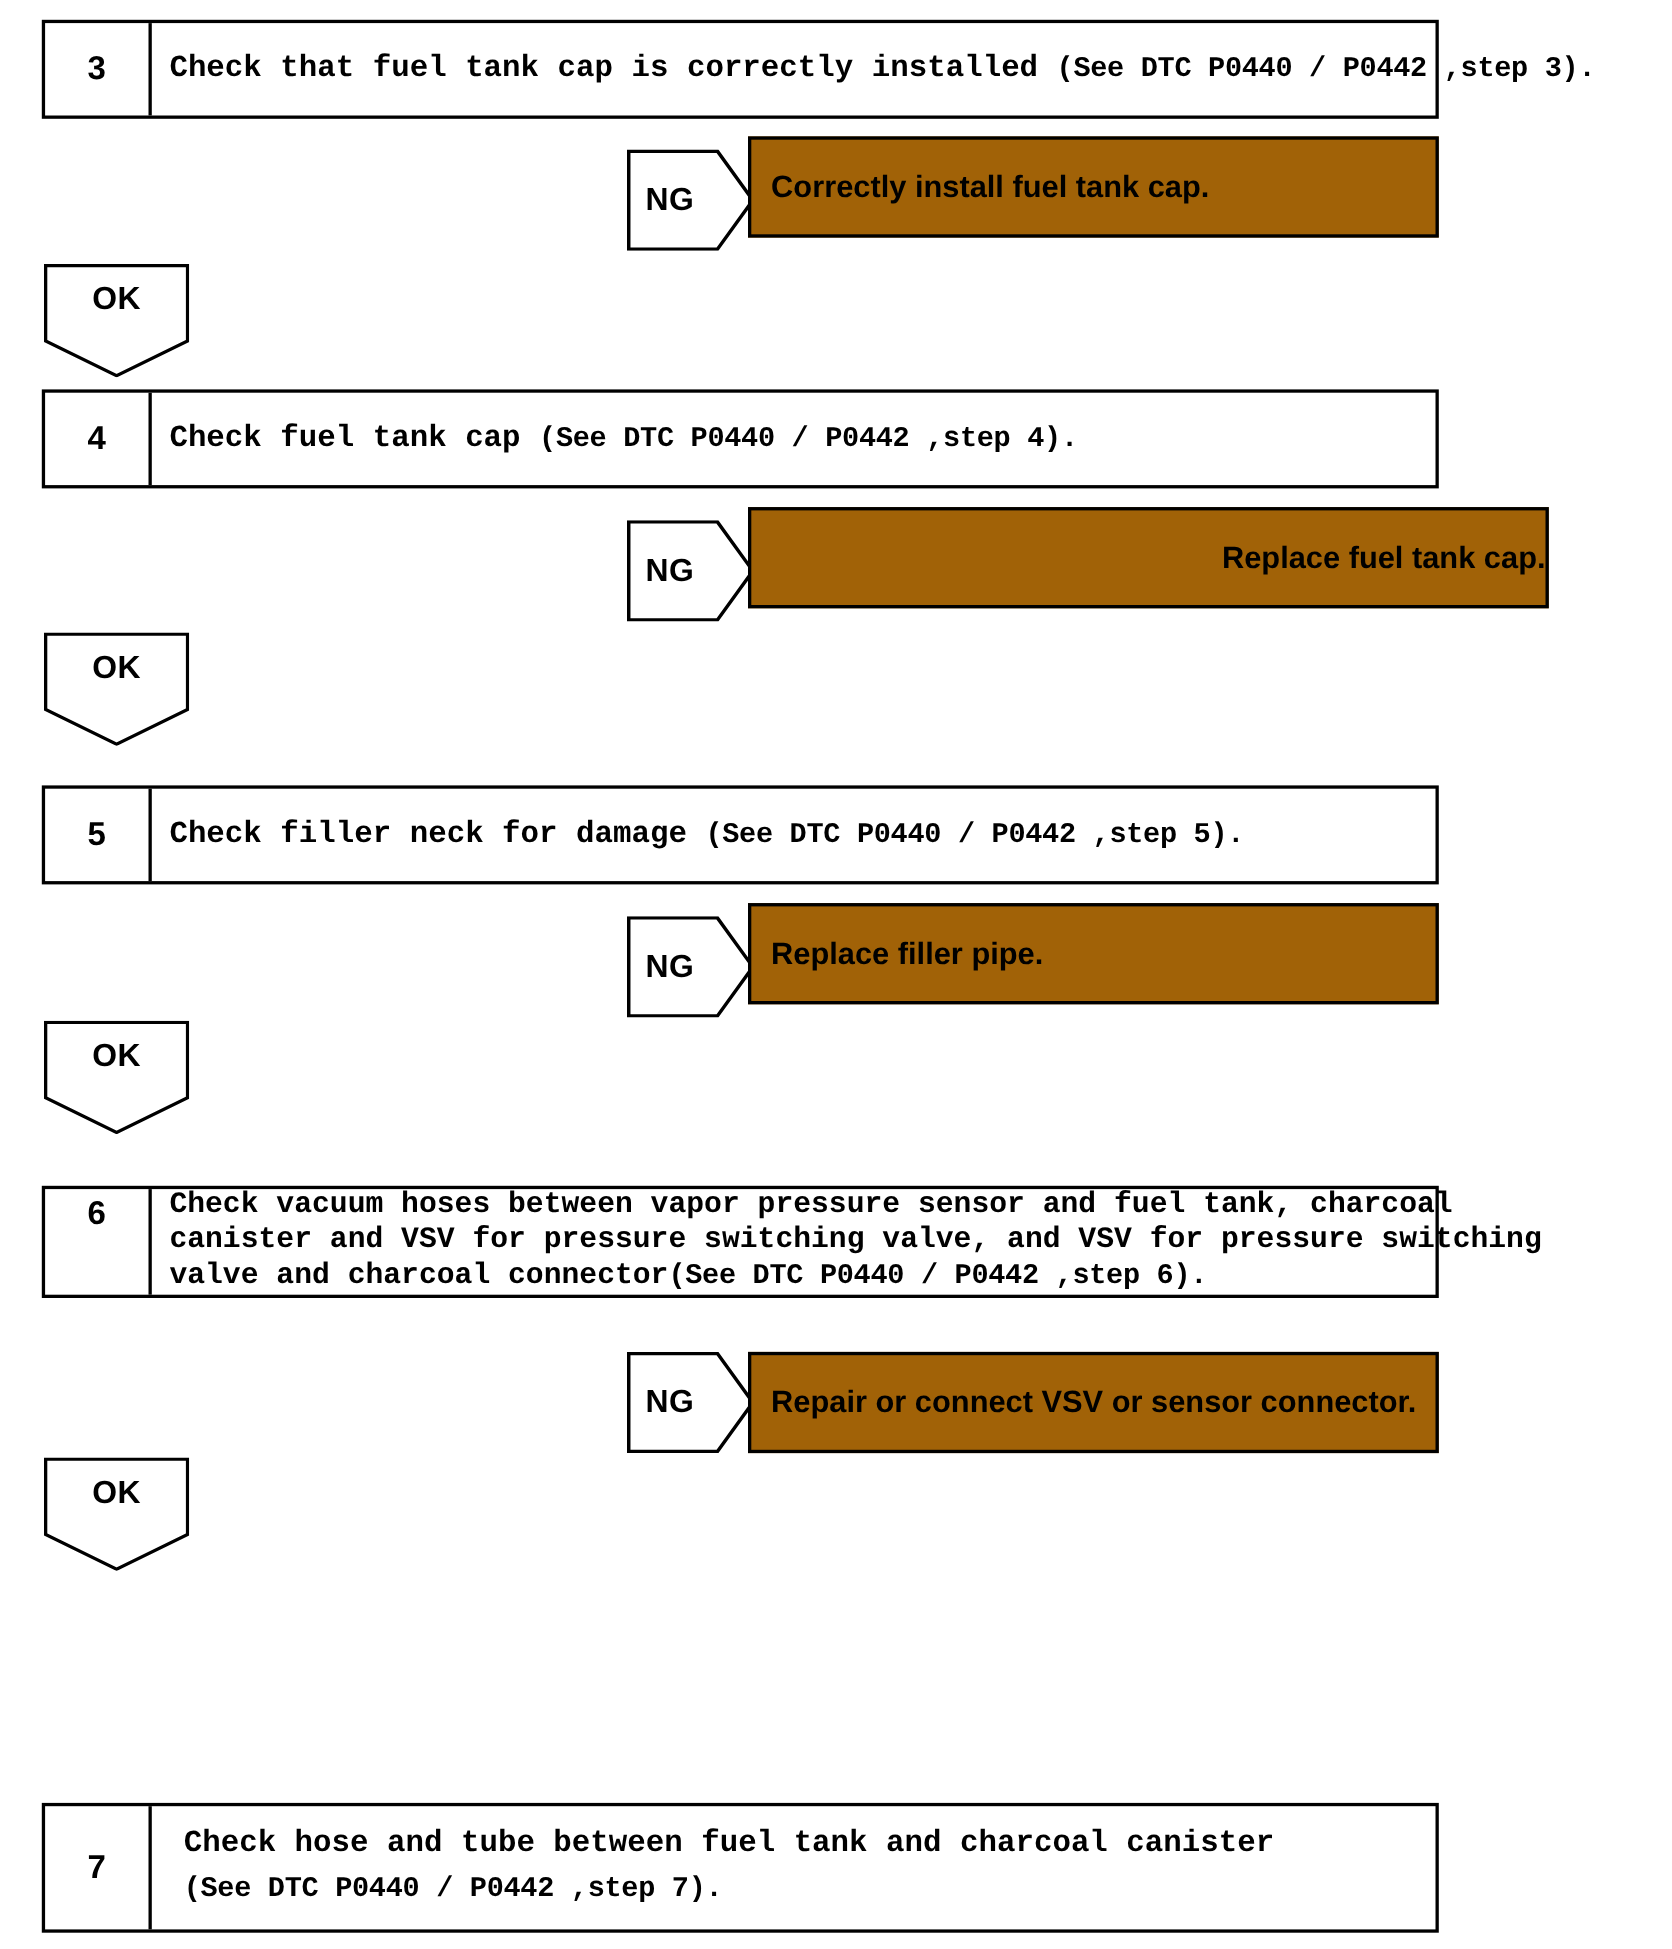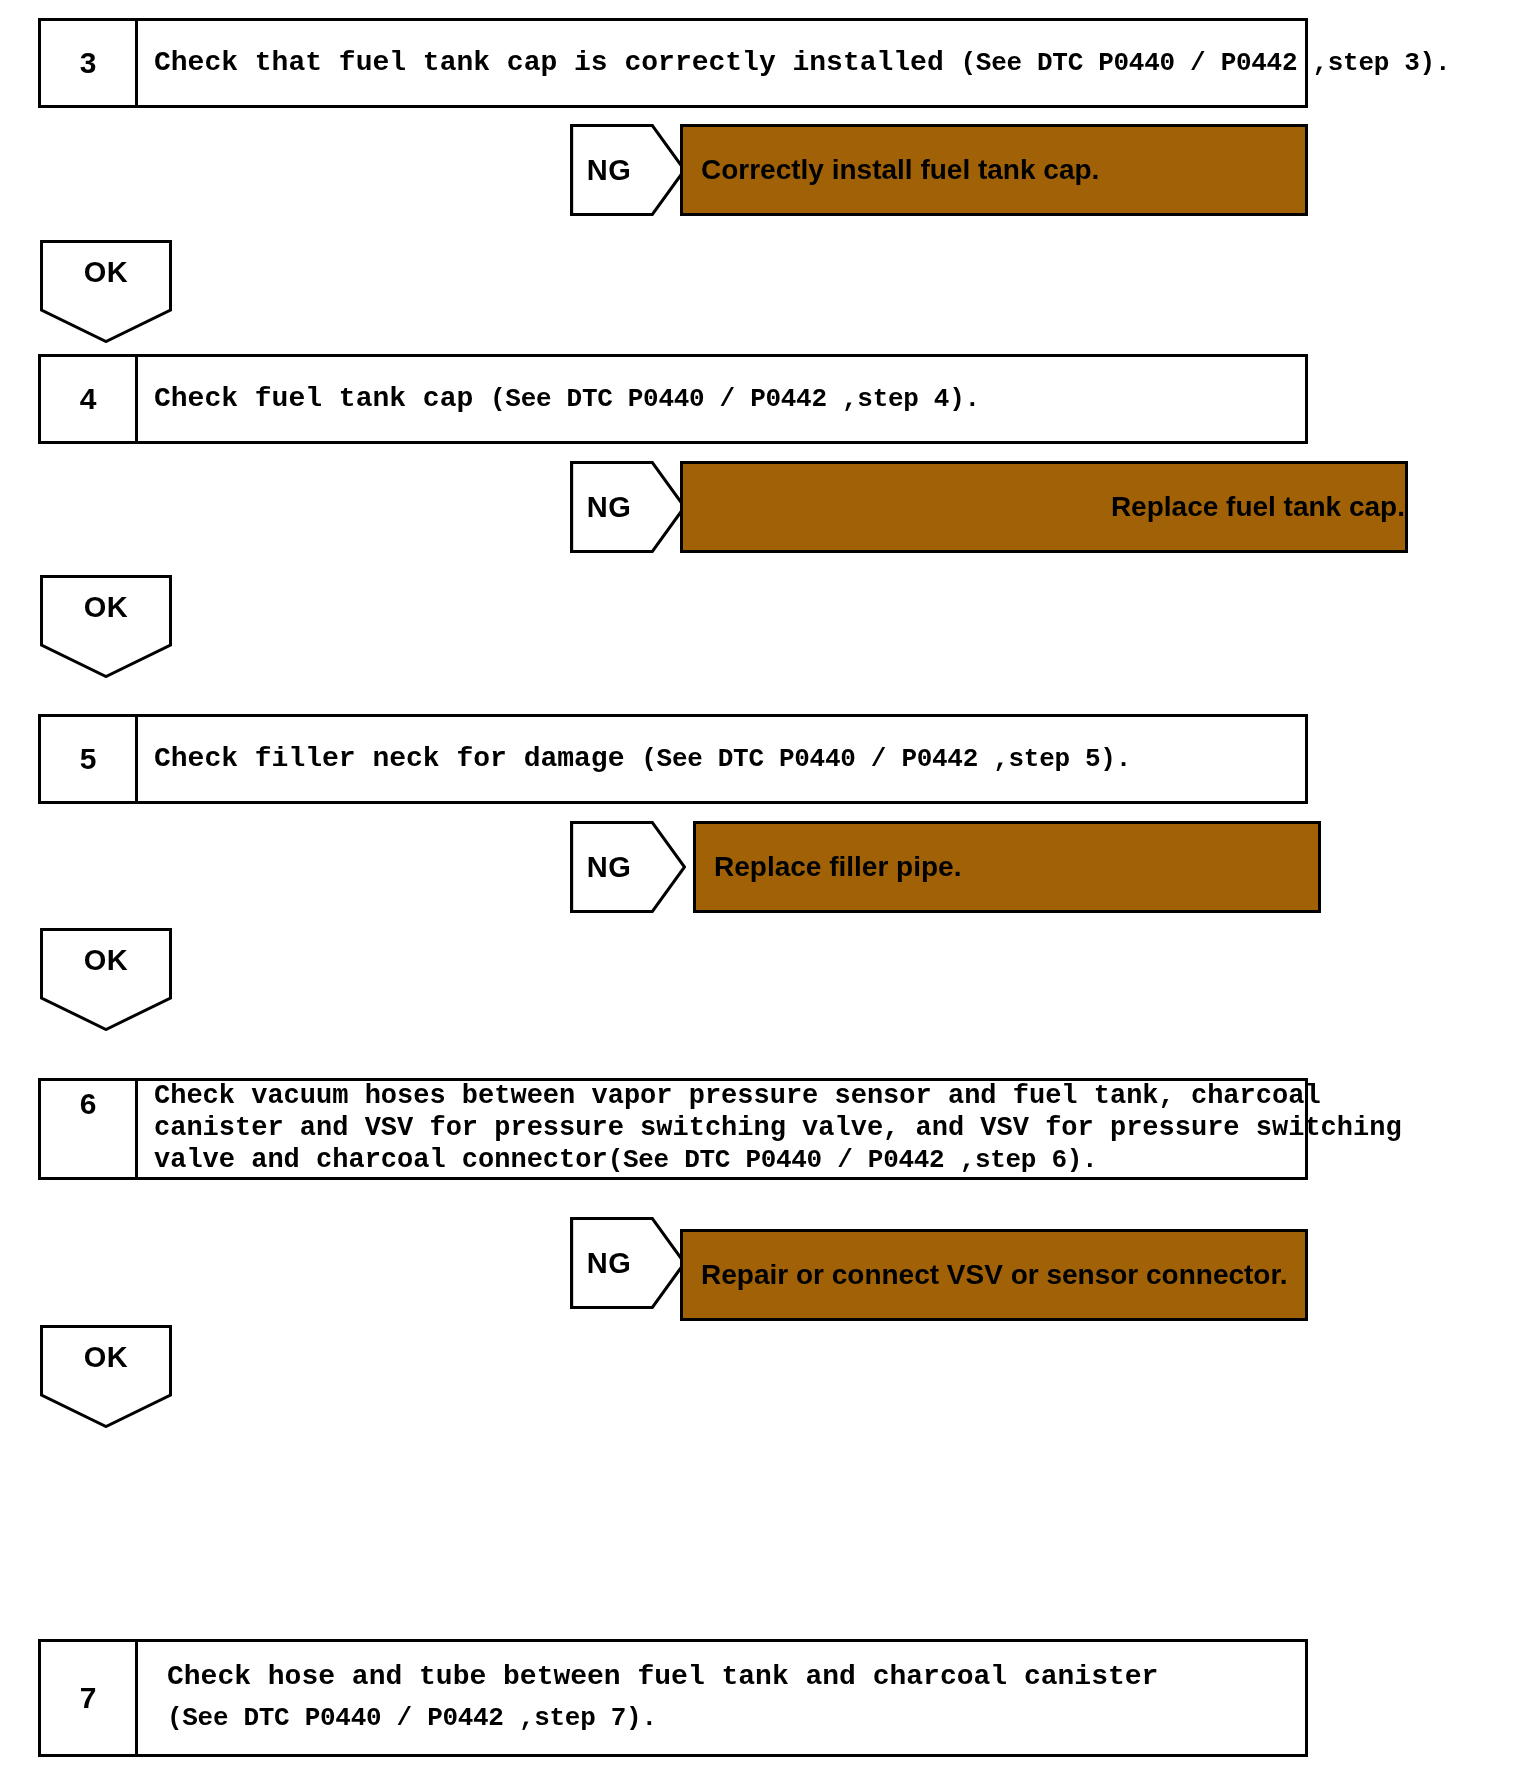--- a/index.html
+++ b/index.html
@@ -49,21 +49,21 @@
   
   .ref{
     font-size:26px;
     font-weight:bold;
     letter-spacing:-0.3px;
   }
 
   
   .ng-row{position:absolute;display:block;}
   .ng-tag{
-    position:absolute;left:0;top:0;
+    position:absolute;left:0;top:12px;
     width:116px;height:100%;
     box-sizing:border-box;
   }
   .ng-tag svg{display:block;width:100%;height:100%;}
   .ng-label{
     position:absolute;
     left:0;top:0;width:78px;height:100%;
     display:flex;align-items:center;justify-content:center;
     font-size:29px;font-weight:bold;
     letter-spacing:0.5px;
@@ -157,21 +157,21 @@
     </div>
   </div>
 
   <div class="ng-row" style="left:570px;top:821px;width:738px;height:92px;">
     <div class="ng-tag">
       <svg viewBox="0 0 110 92" preserveAspectRatio="none">
         <polygon points="1.5,1.5 78,1.5 108.5,46 78,90.5 1.5,90.5" fill="#ffffff" stroke="#000000" stroke-width="3"></polygon>
       </svg>
       <div class="ng-label">NG</div>
     </div>
-    <div class="ng-result" style="width:628px;margin-left:13px;">
+    <div class="ng-result" style="width:628px;">
       <span>Replace filler pipe.</span>
     </div>
   </div>
 
   <div class="ok-tag" style="left:40px;top:928px;width:132px;height:103px;">
     <svg viewBox="0 0 132 103" preserveAspectRatio="none">
       <polygon points="1.5,1.5 130.5,1.5 130.5,70 66,101.5 1.5,70" fill="#ffffff" stroke="#000000" stroke-width="3"></polygon>
     </svg>
     <div class="ok-label">OK</div>
   </div>

